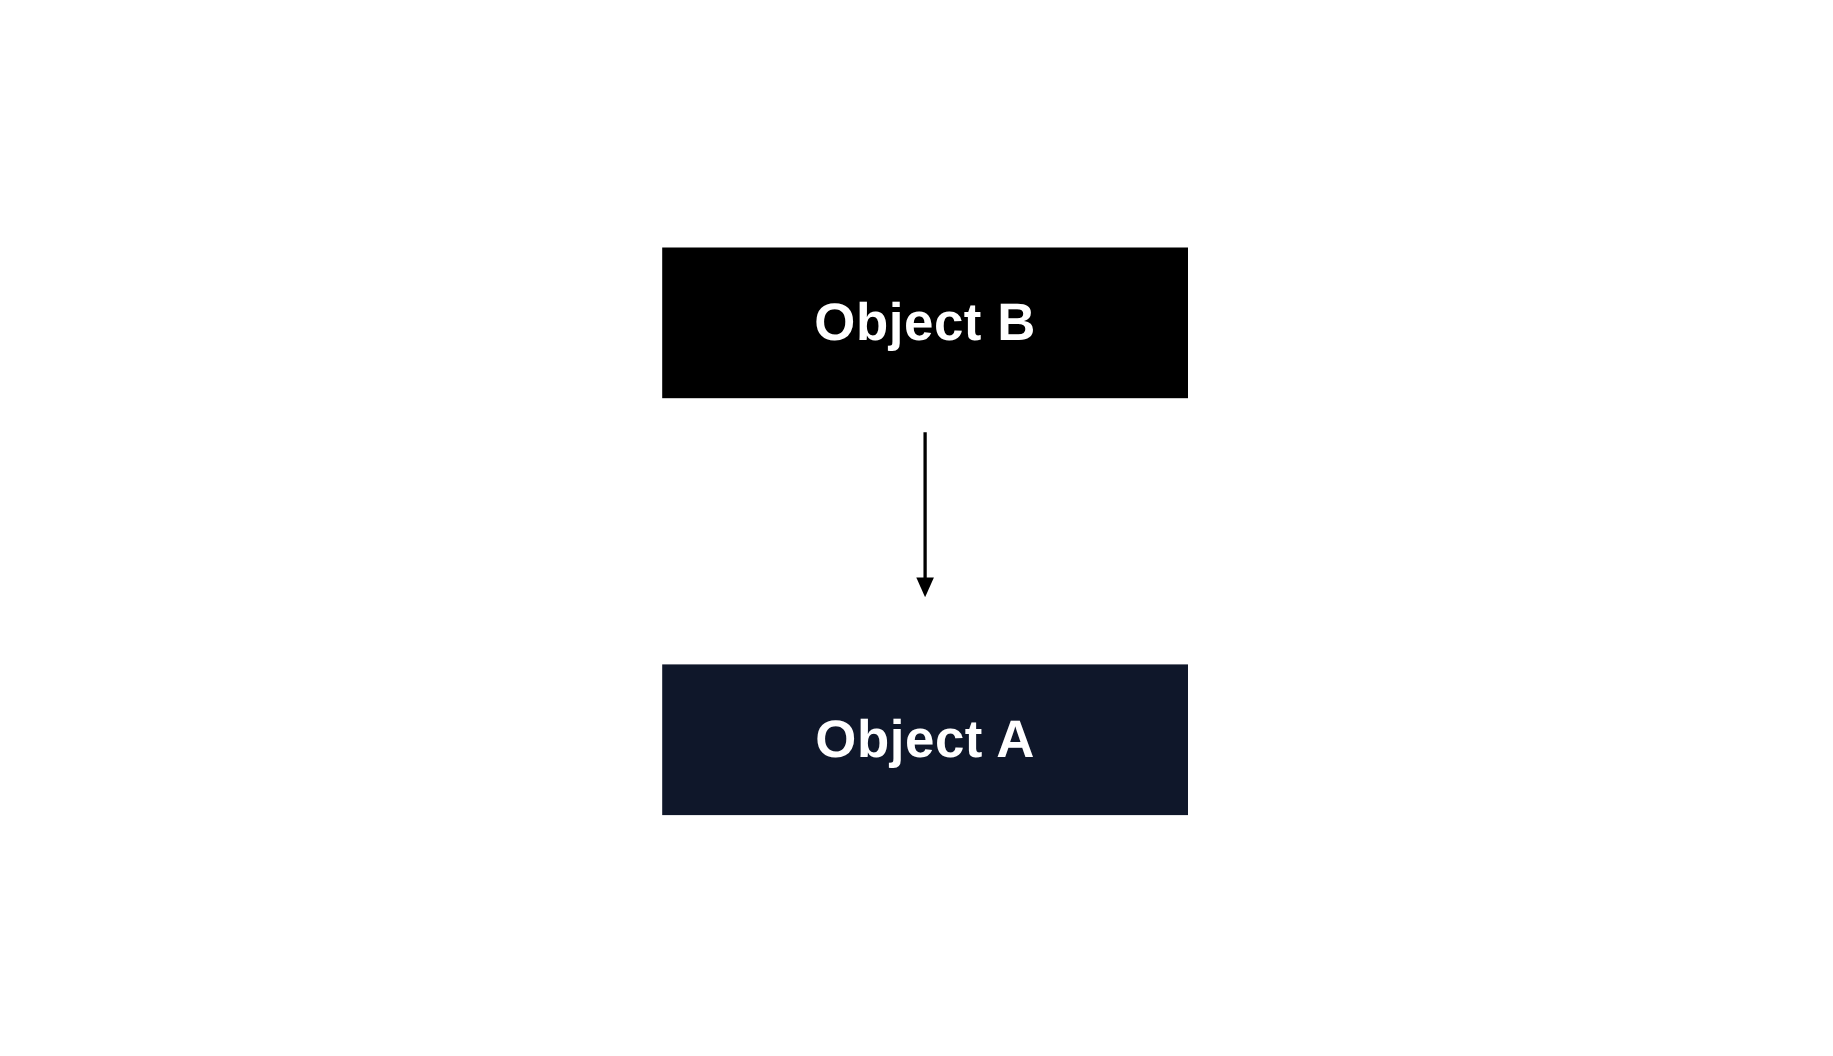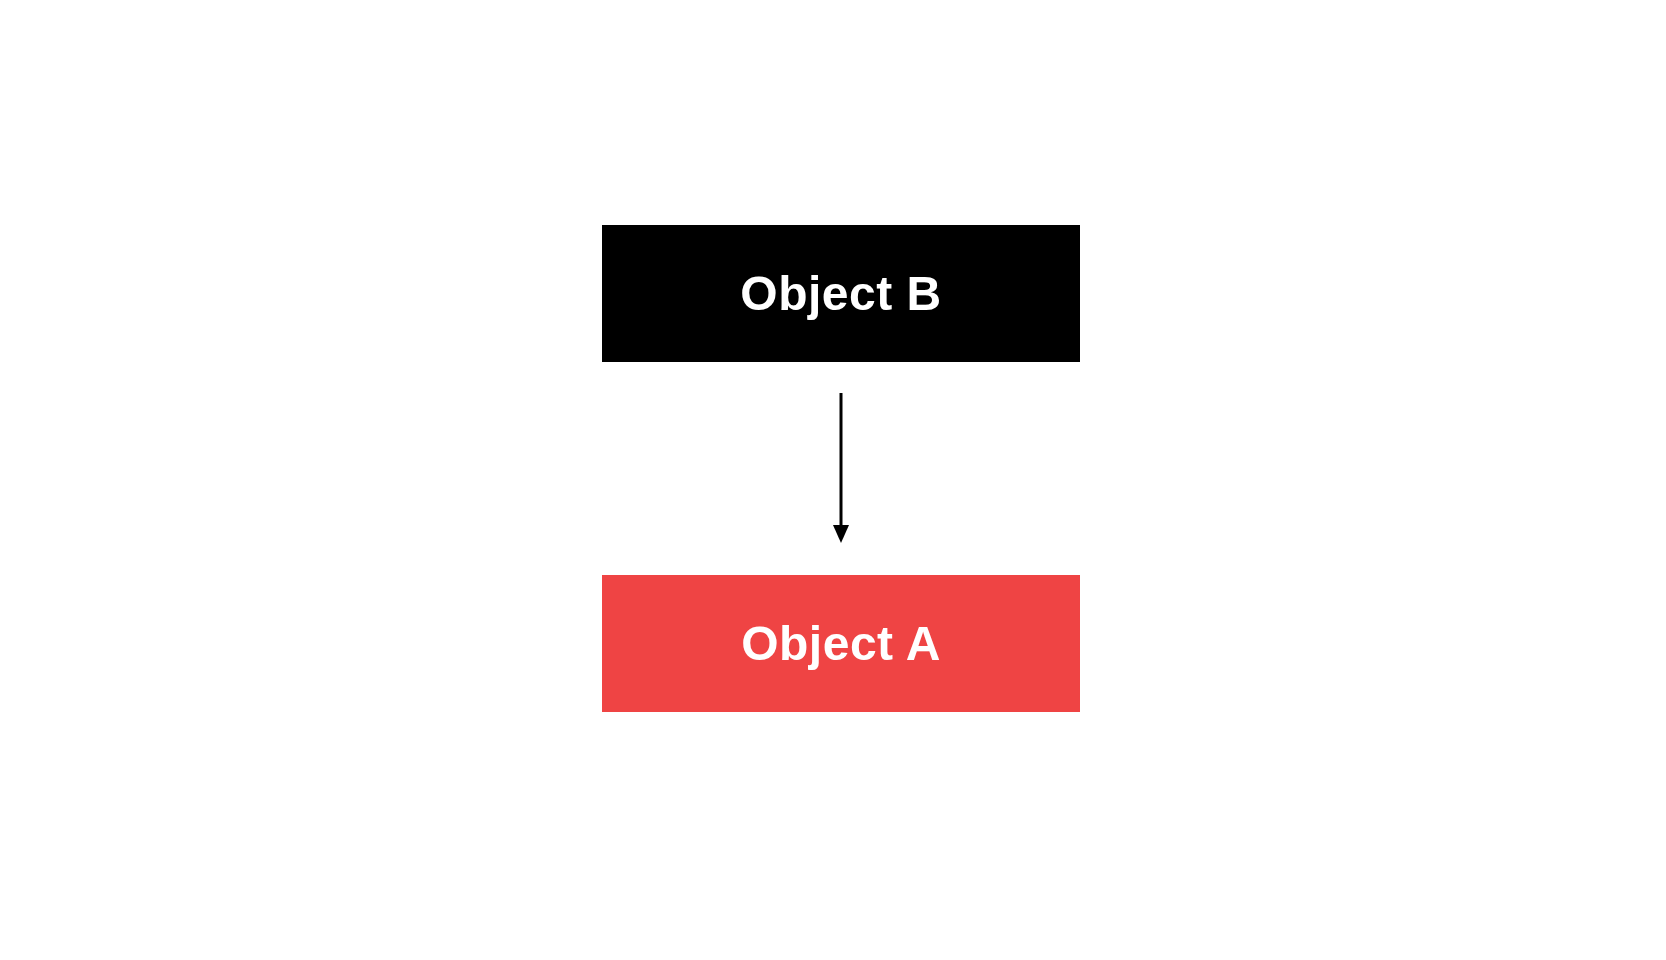--- a/index.html
+++ b/index.html
@@ -55,17 +55,17 @@
 
   <div class="node node-object-b" style="background: rgb(0, 0, 0);">
     <span class="node-label" style="color: rgb(255, 255, 255);">Object B</span>
   </div>
 
   <svg class="edge-arrow" viewBox="0 0 42 158" xmlns="http://www.w3.org/2000/svg">
     <line x1="21" y1="3" x2="21" y2="137" stroke="#000000" stroke-width="3"></line>
     <polygon points="21,153 13,135 29,135" fill="#000000"></polygon>
   </svg>
 
-  <div class="node node-object-a" style="background: #ef4444;">
+  <div class="node node-object-a" style="background: #0f172a; margin-top: 29px;">
     <span class="node-label" style="color: rgb(255, 255, 255);">Object A</span>
   </div>
 
 </div>
 
 </body></html>

